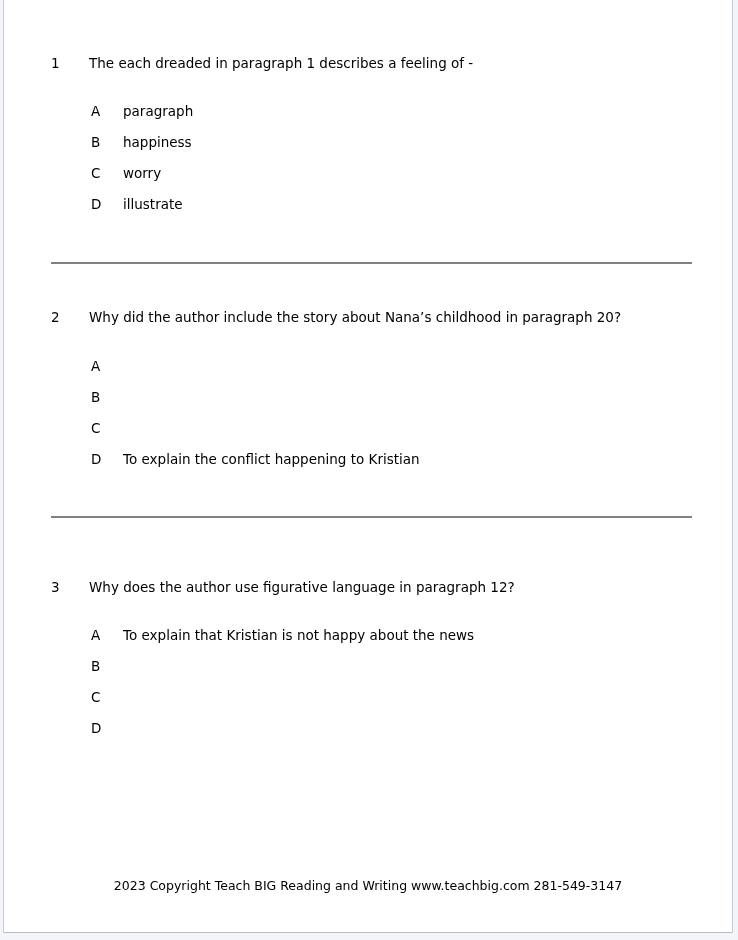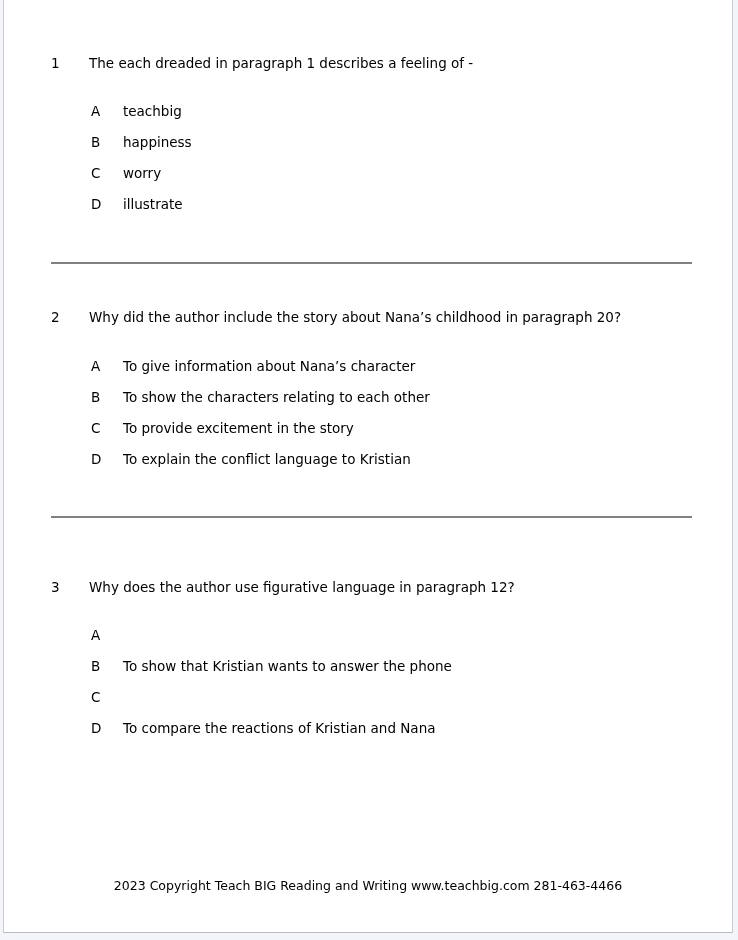--- a/index.html
+++ b/index.html
@@ -57,21 +57,21 @@
 <div class="canvas">
   <div class="page">
 
     <div class="question" id="q1">
       <span class="q-num">1</span>
       <span class="q-text"><span>The each </span><span class="u">dreaded</span><span> in paragraph 1 describes a feeling of -</span></span>
     </div>
     <div class="options" id="q1o">
       <div class="opt">
         <span class="opt-letter">A</span>
-        <span class="opt-text">teachbig</span>
+        <span class="opt-text">paragraph</span>
       </div>
       <div class="opt">
         <span class="opt-letter">B</span>
         <span class="opt-text">happiness</span>
       </div>
       <div class="opt">
         <span class="opt-letter">C</span>
         <span class="opt-text">worry</span>
       </div>
       <div class="opt">
@@ -82,55 +82,51 @@
 
     <hr class="divider" id="div1">
 
     <div class="question" id="q2">
       <span class="q-num">2</span>
       <span class="q-text">Why did the author include the story about Nana’s childhood in paragraph 20?</span>
     </div>
     <div class="options" id="q2o">
       <div class="opt">
         <span class="opt-letter">A</span>
-        <span class="opt-text">To give information about Nana’s character</span>
       </div>
       <div class="opt">
         <span class="opt-letter">B</span>
-        <span class="opt-text">To show the characters relating to each other</span>
       </div>
       <div class="opt">
         <span class="opt-letter">C</span>
-        <span class="opt-text">To provide excitement in the story</span>
       </div>
       <div class="opt">
         <span class="opt-letter">D</span>
-        <span class="opt-text">To explain the conflict language to Kristian</span>
+        <span class="opt-text">To explain the conflict happening to Kristian</span>
       </div>
     </div>
 
     <hr class="divider" id="div2">
 
     <div class="question" id="q3">
       <span class="q-num">3</span>
       <span class="q-text">Why does the author use figurative language in paragraph 12?</span>
     </div>
     <div class="options" id="q3o">
       <div class="opt">
         <span class="opt-letter">A</span>
+        <span class="opt-text">To explain that Kristian is not happy about the news</span>
       </div>
       <div class="opt">
         <span class="opt-letter">B</span>
-        <span class="opt-text">To show that Kristian wants to answer the phone</span>
       </div>
       <div class="opt">
         <span class="opt-letter">C</span>
       </div>
       <div class="opt">
         <span class="opt-letter">D</span>
-        <span class="opt-text">To compare the reactions of Kristian and Nana</span>
       </div>
     </div>
 
-    <div class="footer" id="footer">2023 Copyright Teach BIG Reading and Writing www.teachbig.com 281-463-4466</div>
+    <div class="footer" id="footer">2023 Copyright Teach BIG Reading and Writing www.teachbig.com 281-549-3147</div>
 
   </div>
 </div>
 
 </body></html>

